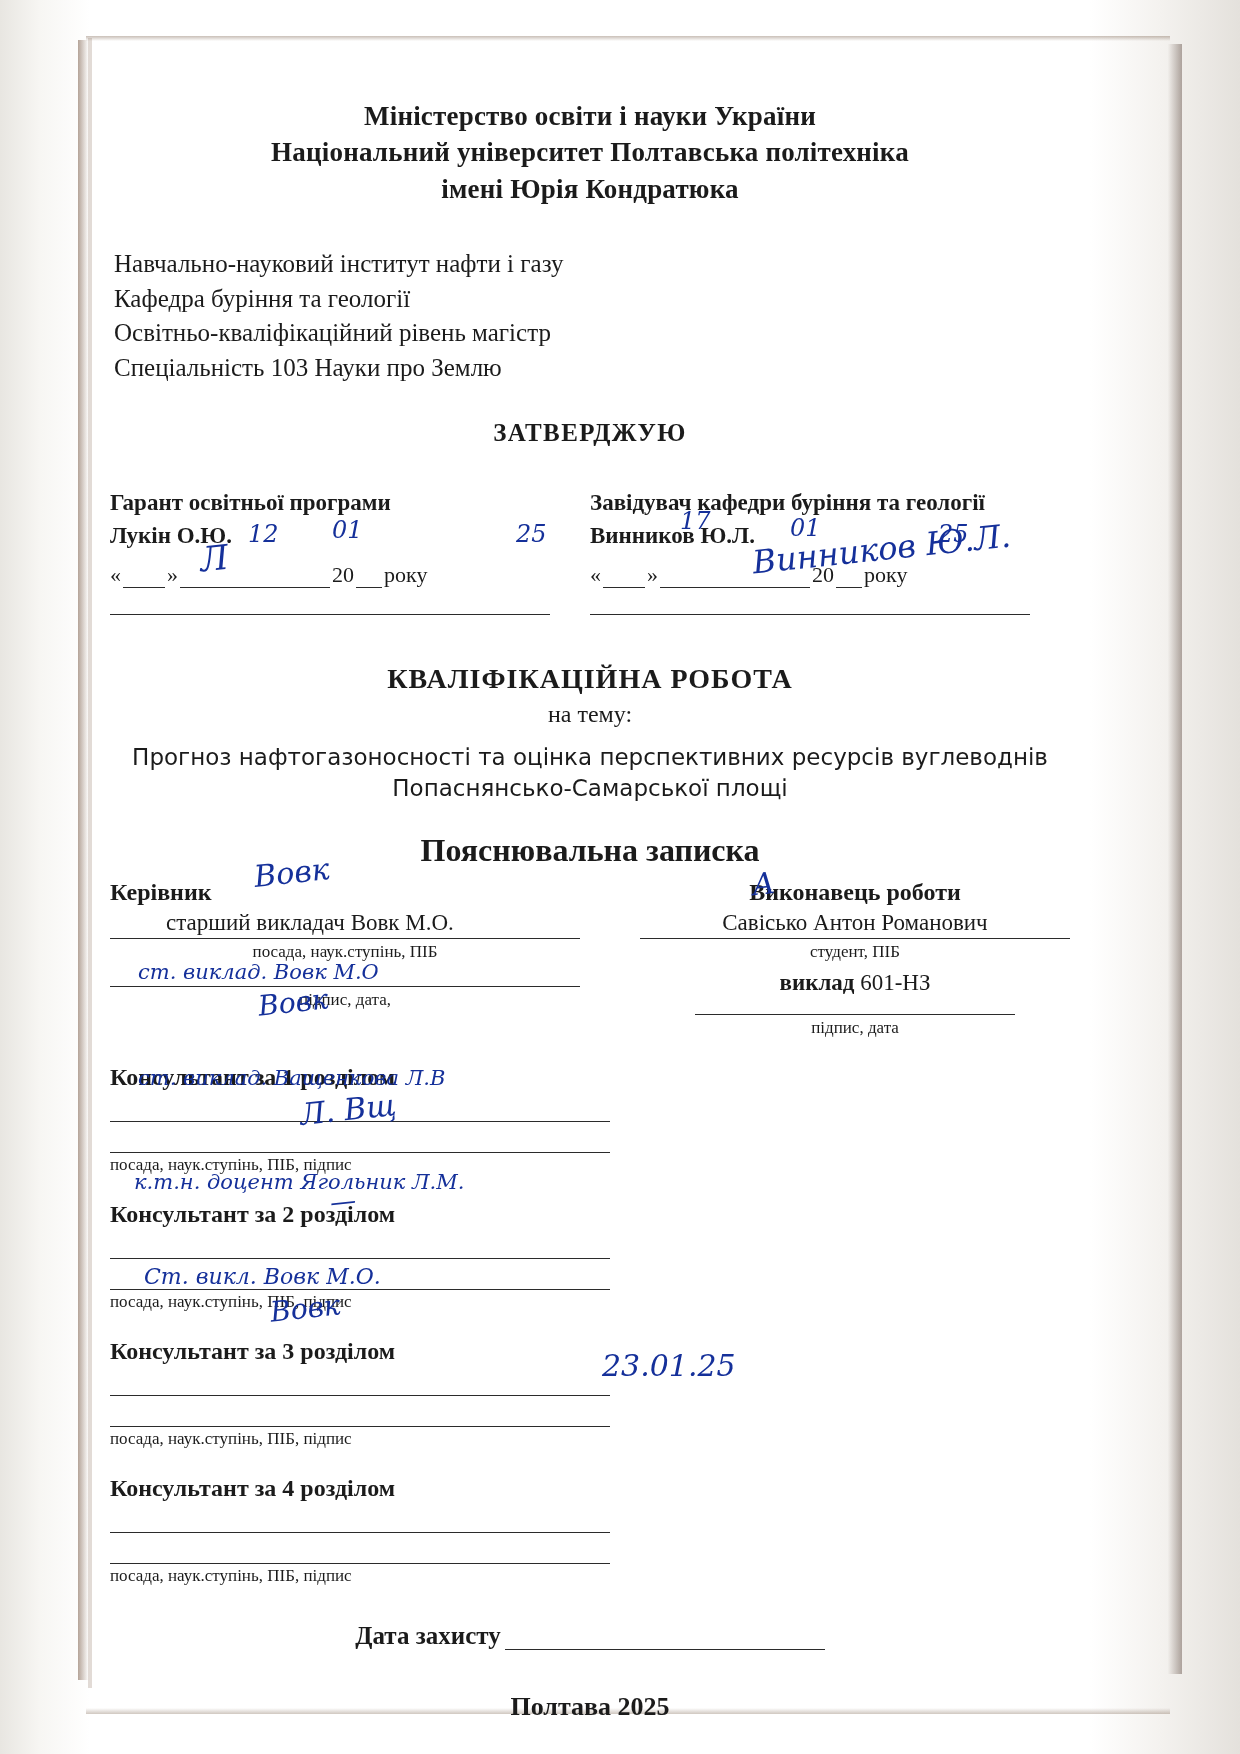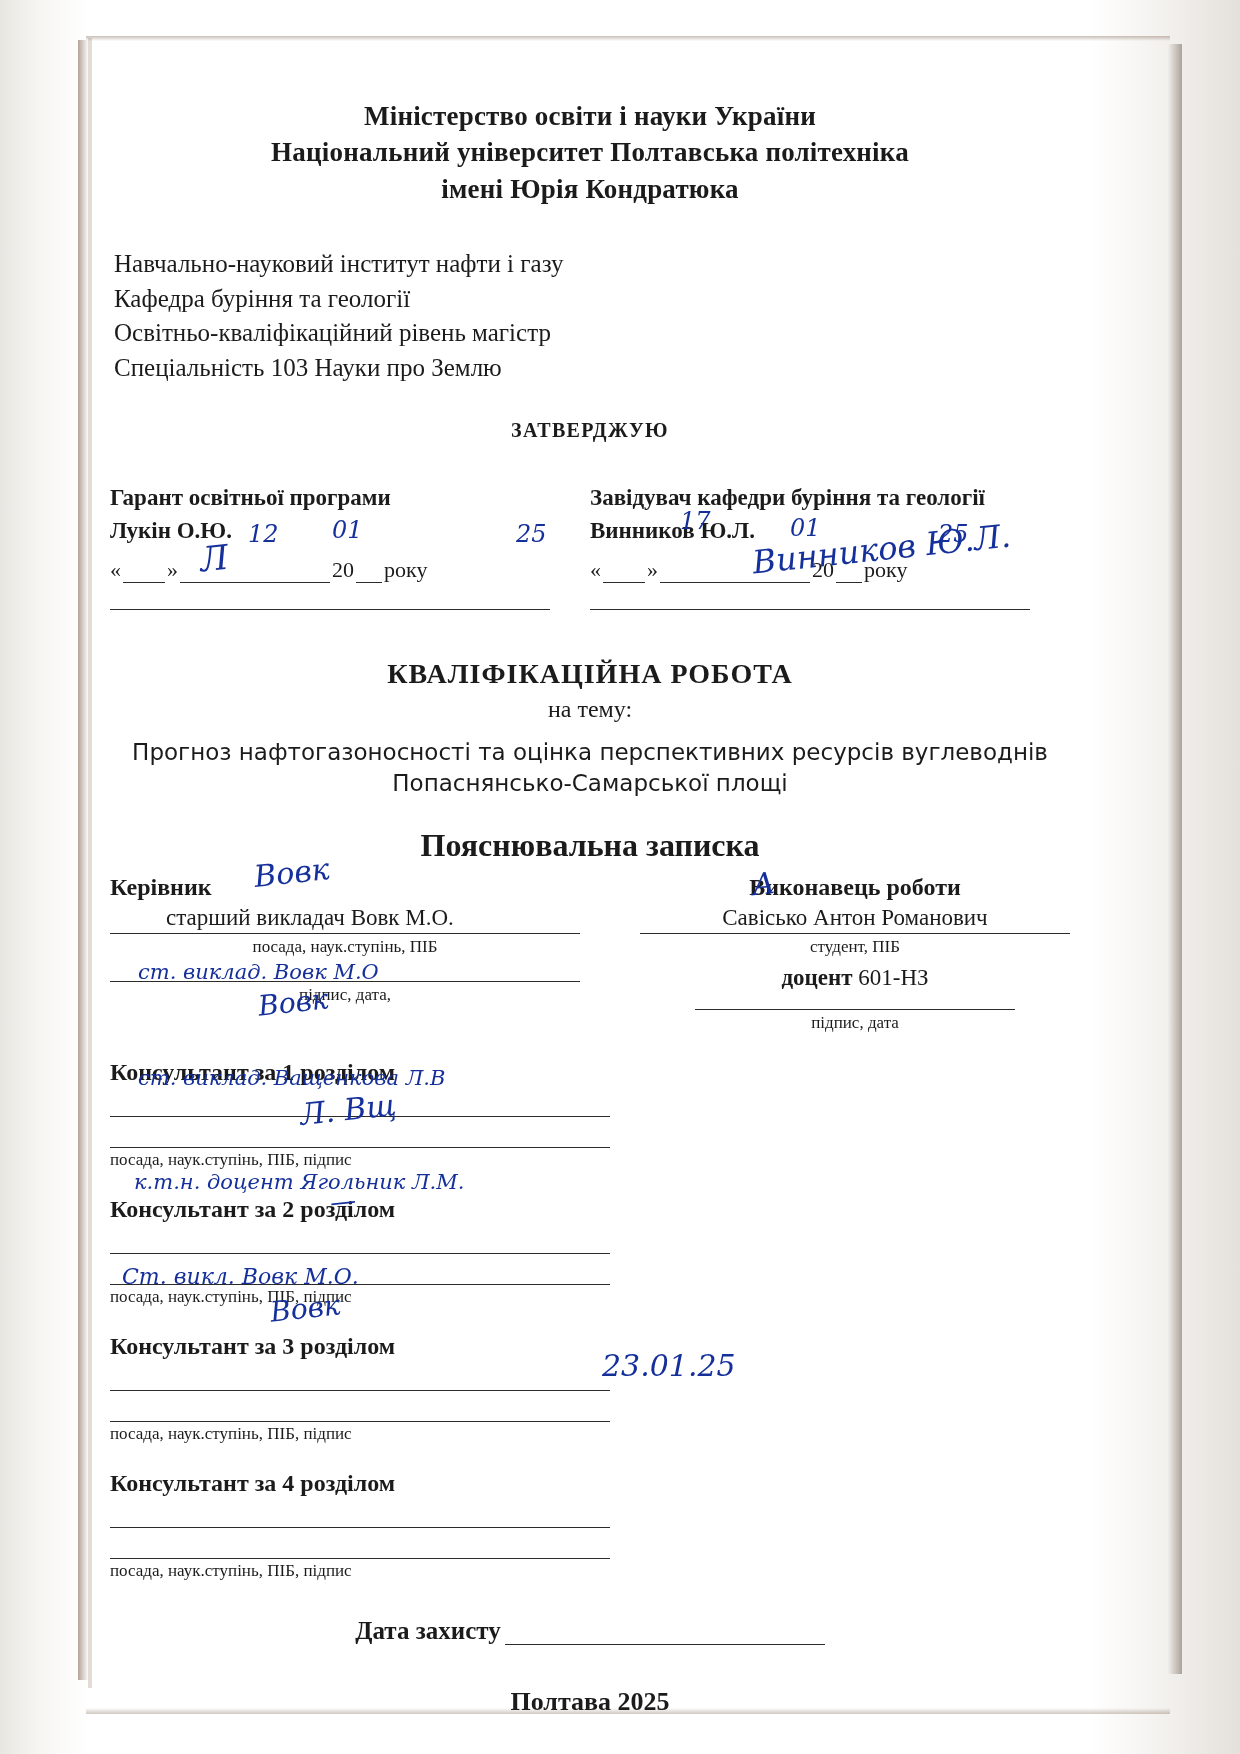--- a/index.html
+++ b/index.html
@@ -78,21 +78,21 @@
     margin-top: 40px;
     font-size: 25px;
     line-height: 1.38;
     margin-left: 4px;
   }
 
   .approve {
     margin-top: 34px;
     text-align: center;
     font-weight: bold;
-    font-size: 20px;
+    font-size: 25px;
     letter-spacing: 1.4px;
   }
 
   .sign-row {
     margin-top: 40px;
     display: flex;
     justify-content: space-between;
   }
   .sign-col { width: 470px; position: relative; }
   .sign-col.right { width: 480px; }
@@ -330,21 +330,21 @@
       <div class="caption caption-left">посада, наук.ступінь, ПІБ</div>
       <div class="empty-line"></div>
       <div class="caption">підпис, дата,</div>
     </div>
 
     <div class="people-col right">
       <div class="role right-role">Виконавець роботи</div>
       <div class="filled center-fill">Савісько Антон Романович</div>
       <div class="caption">студент, ПІБ</div>
       <div class="group-line">
-        <span class="bold">доцент</span>
+        <span class="bold">виклад</span>
         <span>601-НЗ</span>
       </div>
       <div class="group-underline"></div>
       <div class="caption">підпис, дата</div>
     </div>
   </div>
 
   <div class="consult-block">
     <div class="consult-title">Консультант за 1 розділом</div>
     <div class="consult-line1"></div>
@@ -396,16 +396,16 @@
 
 <div class="hand sm" style="left:138px; top:960px; font-size:21px;">ст. виклад. Вовк М.О</div>
 <div class="scribble" style="left:258px; top:986px; font-size:28px;">Вовк</div>
 
 <div class="hand sm" style="left:138px; top:1066px; font-size:21px;">ст. виклад. Ващенкова Л.В</div>
 <div class="scribble" style="left:300px; top:1092px; font-size:30px;">Л. Вщ</div>
 
 <div class="hand sm" style="left:134px; top:1170px; font-size:21px;">к.т.н. доцент Ягольник Л.М.</div>
 <div class="scribble" style="left:330px; top:1186px; font-size:26px;">—</div>
 
-<div class="hand sm" style="left:122px; top:1264px; font-size:22px;">Ст. викл. Вовк М.О.</div>
+<div class="hand sm" style="left:144px; top:1264px; font-size:22px;">Ст. викл. Вовк М.О.</div>
 <div class="scribble" style="left:270px; top:1292px; font-size:28px;">Вовк</div>
 
 <div class="hand lg" style="left:602px; top:1348px;">23.01.25</div>
 
 </body></html>

